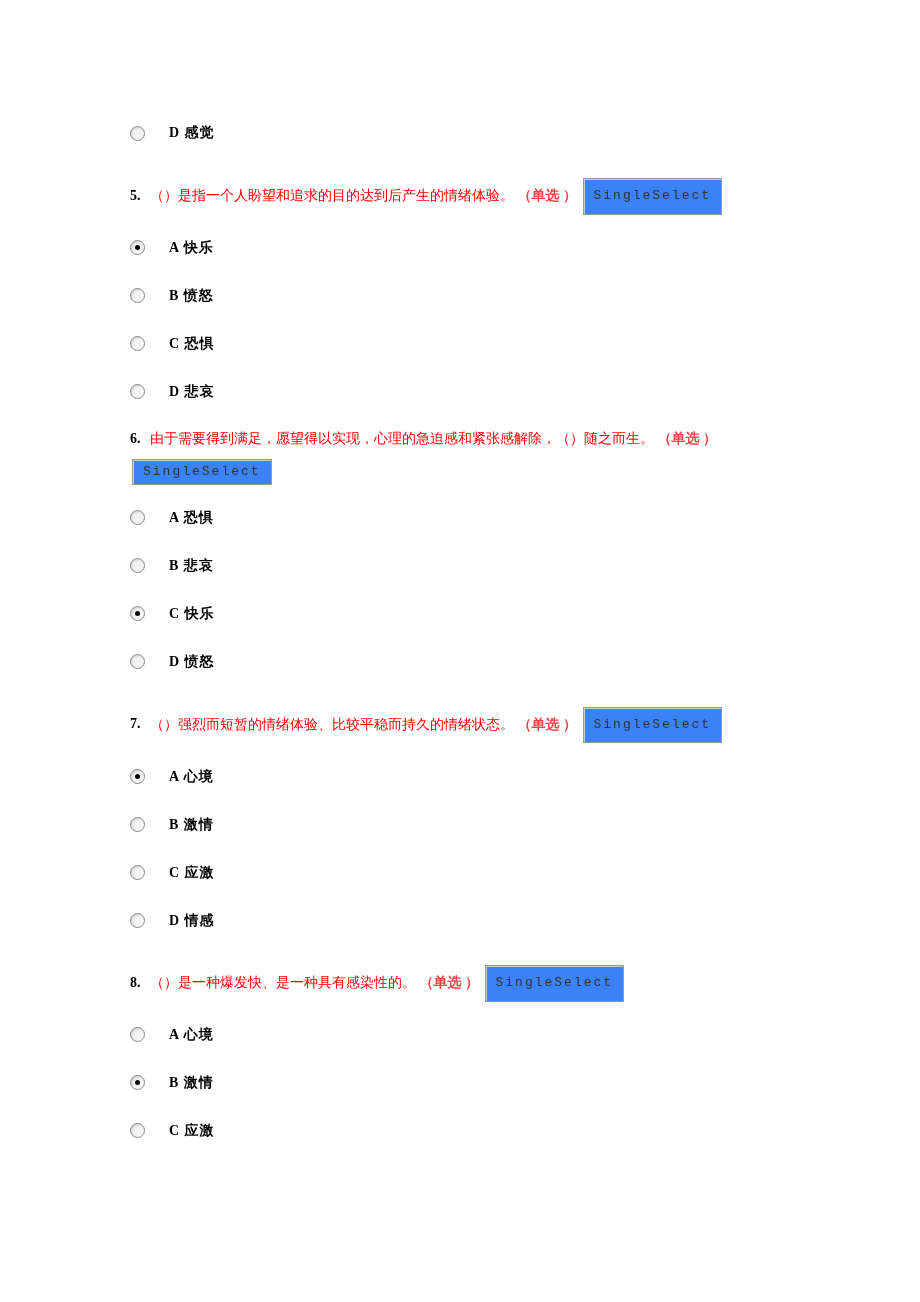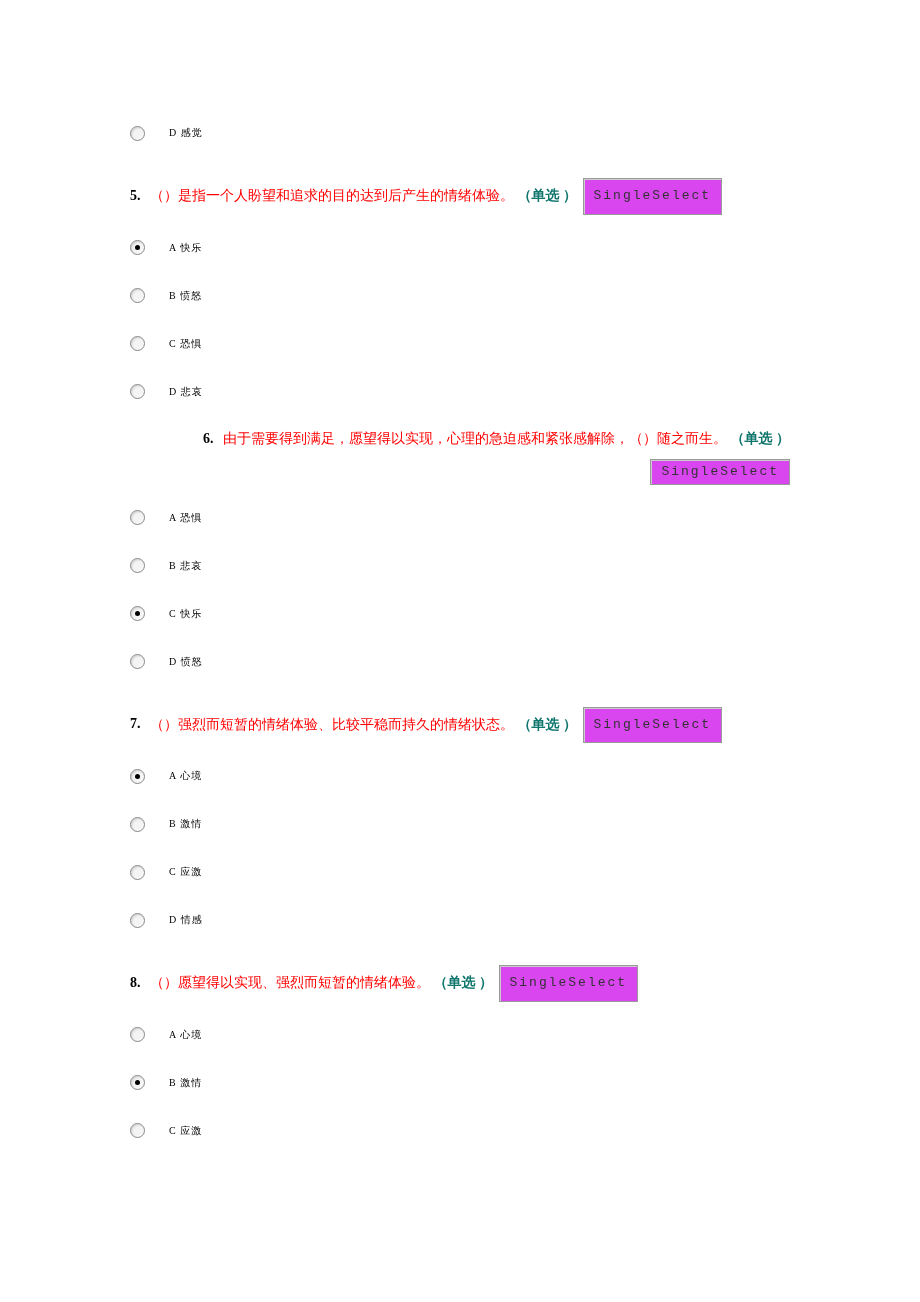--- a/index.html
+++ b/index.html
@@ -32,59 +32,59 @@
     }
     .radio.selected::after {
       content: '';
       width: 5px;
       height: 5px;
       background: #000;
       border-radius: 50%;
       display: block;
     }
     .option-text {
-      font-size: 10px;
+      font-size: 14px;
       letter-spacing: 1px;
+      font-weight: bold;
     }
     .question-row {
       margin-top: 30px;
       margin-bottom: 8px;
       line-height: 2.2;
     }
     .qnum {
       font-weight: bold;
       color: #000;
       margin-right: 6px;
     }
     .qtext {
       color: #ff0000;
       font-weight: normal;
     }
     .qtype {
-      color: #0f766e;
+      color: #ef4444;
       font-weight: bold;
     }
     .single-select-box {
       display: inline-block;
       border: 1px solid #999;
-      background: #d946ef;
+      background: #3b82f6;
       padding: 3px 10px;
       font-family: "Courier New", monospace;
       font-size: 13px;
       letter-spacing: 2px;
       color: #333;
       vertical-align: middle;
       box-shadow: inset 1px 1px 0 #ccc;
       margin-left: 2px;
       min-width: 110px;
     }
     .q6-wrap {
       margin-top: 14px;
       margin-bottom: 8px;
-      text-align: right;
     }
   </style>
 </head>
 <body>
 
 <div class="option-row">
   <span class="radio"></span>
   <span class="option-text">D 感觉</span>
 </div>
 
@@ -156,21 +156,21 @@
   <span class="radio"></span>
   <span class="option-text">C 应激</span>
 </div>
 <div class="option-row">
   <span class="radio"></span>
   <span class="option-text">D 情感</span>
 </div>
 
 <div class="question-row">
   <span class="qnum">8.</span>
-  <span class="qtext">（）愿望得以实现、强烈而短暂的情绪体验。</span>
+  <span class="qtext">（）是一种爆发快、是一种具有感染性的。</span>
   <span class="qtype">（单选 ）</span>
   <span class="single-select-box">SingleSelect</span>
 </div>
 <div class="option-row">
   <span class="radio"></span>
   <span class="option-text">A 心境</span>
 </div>
 <div class="option-row">
   <span class="radio selected"></span>
   <span class="option-text">B 激情</span>

